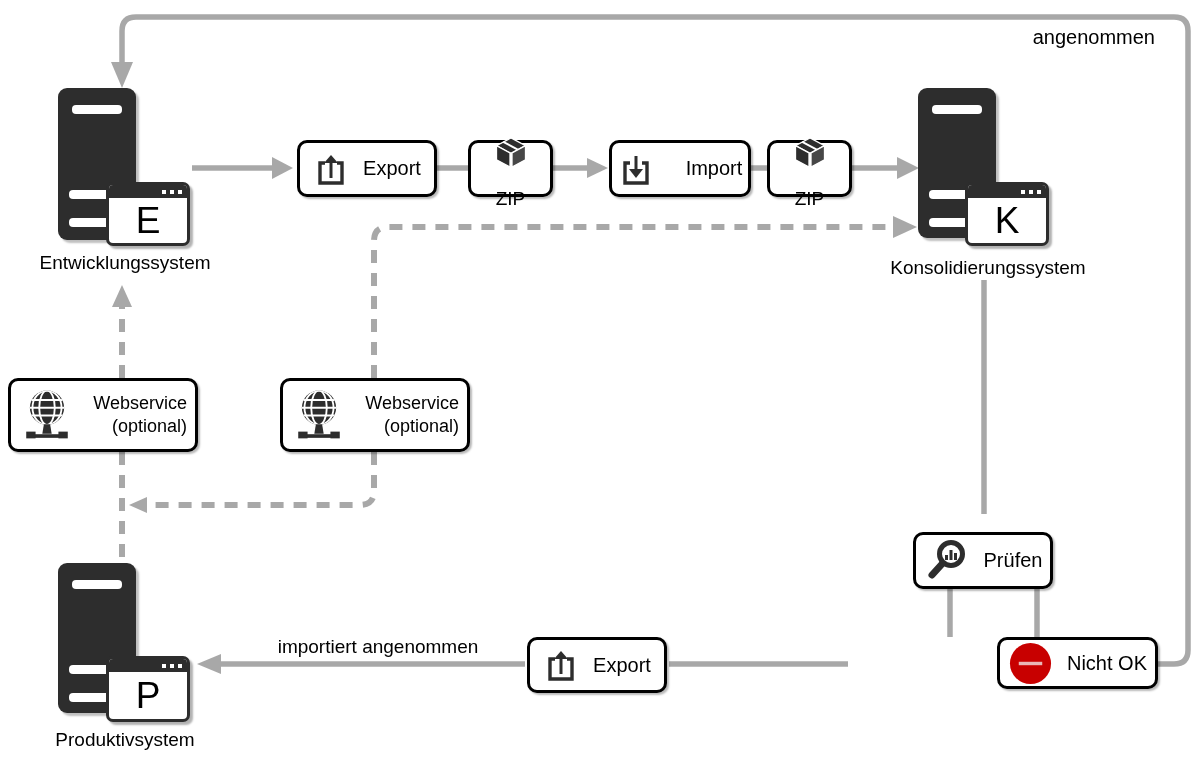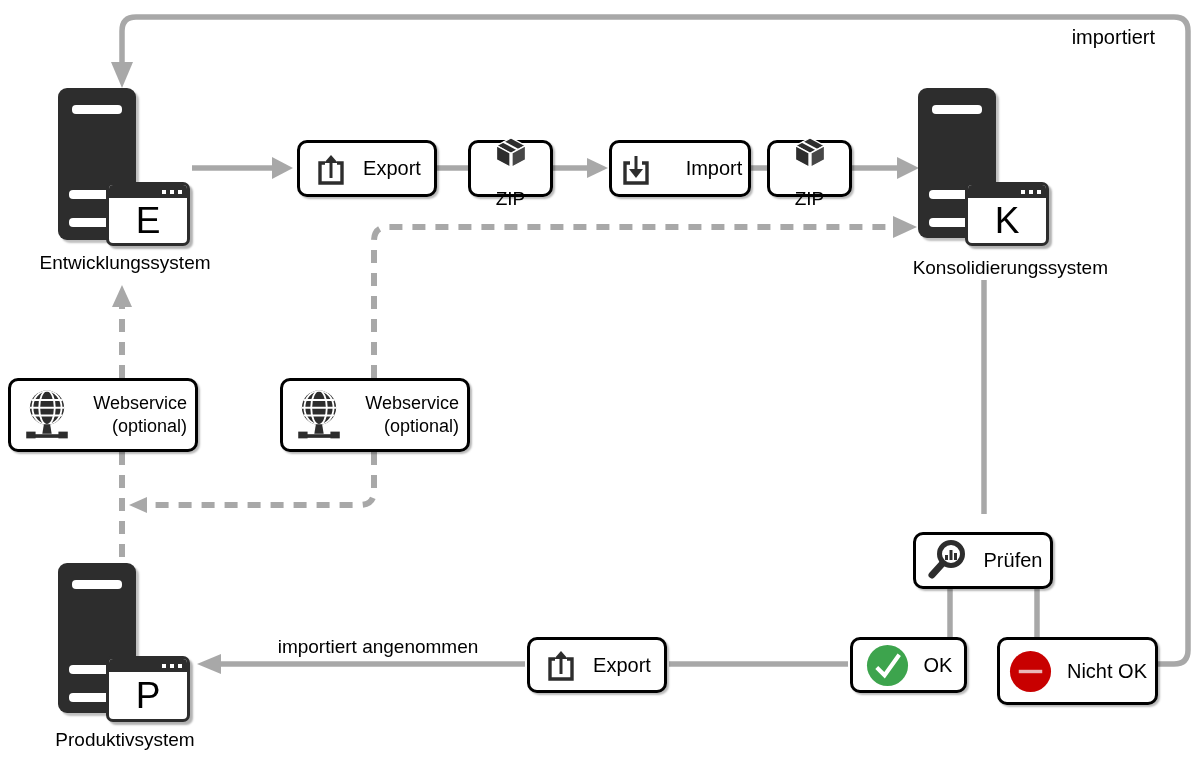--- a/index.html
+++ b/index.html
@@ -105,21 +105,21 @@
     <div class="slot slot-b"></div>
   </div>
   <div class="window" style="left:965px;top:182px;width:84px;height:64px;">
     <div class="titlebar">
       <span class="dot"></span>
       <span class="dot"></span>
       <span class="dot"></span>
     </div>
     <div class="letter">K</div>
   </div>
-  <div class="syslabel" style="left:868px;top:257px;width:240px;text-align:right;">Konsolidierungssystem</div>
+  <div class="syslabel" style="left:868px;top:257px;width:240px;">Konsolidierungssystem</div>
 
   <div class="server" style="left:58px;top:563px;width:78px;height:150px;">
     <div class="slot slot-top"></div>
     <div class="slot slot-a"></div>
     <div class="slot slot-b"></div>
   </div>
   <div class="window" style="left:106px;top:656px;width:84px;height:66px;">
     <div class="titlebar">
       <span class="dot"></span>
       <span class="dot"></span>
@@ -223,41 +223,34 @@
     <svg class="nodeicon" width="46" height="46" viewBox="0 0 46 46">
       <circle cx="27" cy="16" r="11.5" fill="#fff" stroke="#2d2d2d" stroke-width="5"></circle>
       <rect x="21" y="17" width="3" height="5" fill="#2d2d2d"></rect>
       <rect x="25.5" y="12" width="3" height="10" fill="#2d2d2d"></rect>
       <rect x="30" y="15" width="3" height="7" fill="#2d2d2d"></rect>
       <line x1="18" y1="26" x2="8" y2="37" stroke="#2d2d2d" stroke-width="7" stroke-linecap="round"></line>
     </svg>
     <span class="lbl">Prüfen</span>
   </div>
 
-  <div class="box" style="left:850px;top:637px;width:117px;height:56px;">
-    <svg class="nodeicon" width="45" height="45" viewBox="0 0 46 46">
-      <circle cx="23" cy="23" r="21" fill="#3da44d"></circle>
-      <path d="M12 25 L20 33 L35 12" fill="none" stroke="#fff" stroke-width="4.2"></path>
-    </svg>
-    <span class="lbl">OK</span>
-  </div>
-
-  <div class="box" style="left:997px;top:637px;width:161px;height:68px;">
+
+  <div class="box" style="left:997px;top:637px;width:161px;height:52px;">
     <svg class="nodeicon" width="45" height="45" viewBox="0 0 46 46">
       <circle cx="23" cy="23" r="21" fill="#c80000"></circle>
       <line x1="11" y1="23" x2="35" y2="23" stroke="#e9b7b7" stroke-width="3.5"></line>
     </svg>
     <span class="lbl">Nicht OK</span>
   </div>
 
   <div class="box" style="left:527px;top:637px;width:140px;height:56px;">
     <svg class="nodeicon" width="36" height="36" viewBox="0 0 36 36">
       <path d="M12 12 H7 V32 H29 V12 H24" fill="none" stroke="#2d2d2d" stroke-width="3.4"></path>
       <line x1="18" y1="27" x2="18" y2="7" stroke="#2d2d2d" stroke-width="3"></line>
       <polygon points="11,12 18,4 25,12" fill="#2d2d2d"></polygon>
     </svg>
     <span class="lbl">Export</span>
   </div>
 
-  <div class="freelabel right" style="left:955px;top:26px;width:200px;font-size:20px;">importiert</div>
+  <div class="freelabel right" style="left:955px;top:26px;width:200px;font-size:20px;">angenommen</div>
   <div class="freelabel" style="left:260px;top:636px;width:236px;text-align:center;">importiert angenommen</div>
 
 </div>
 
 </body></html>

